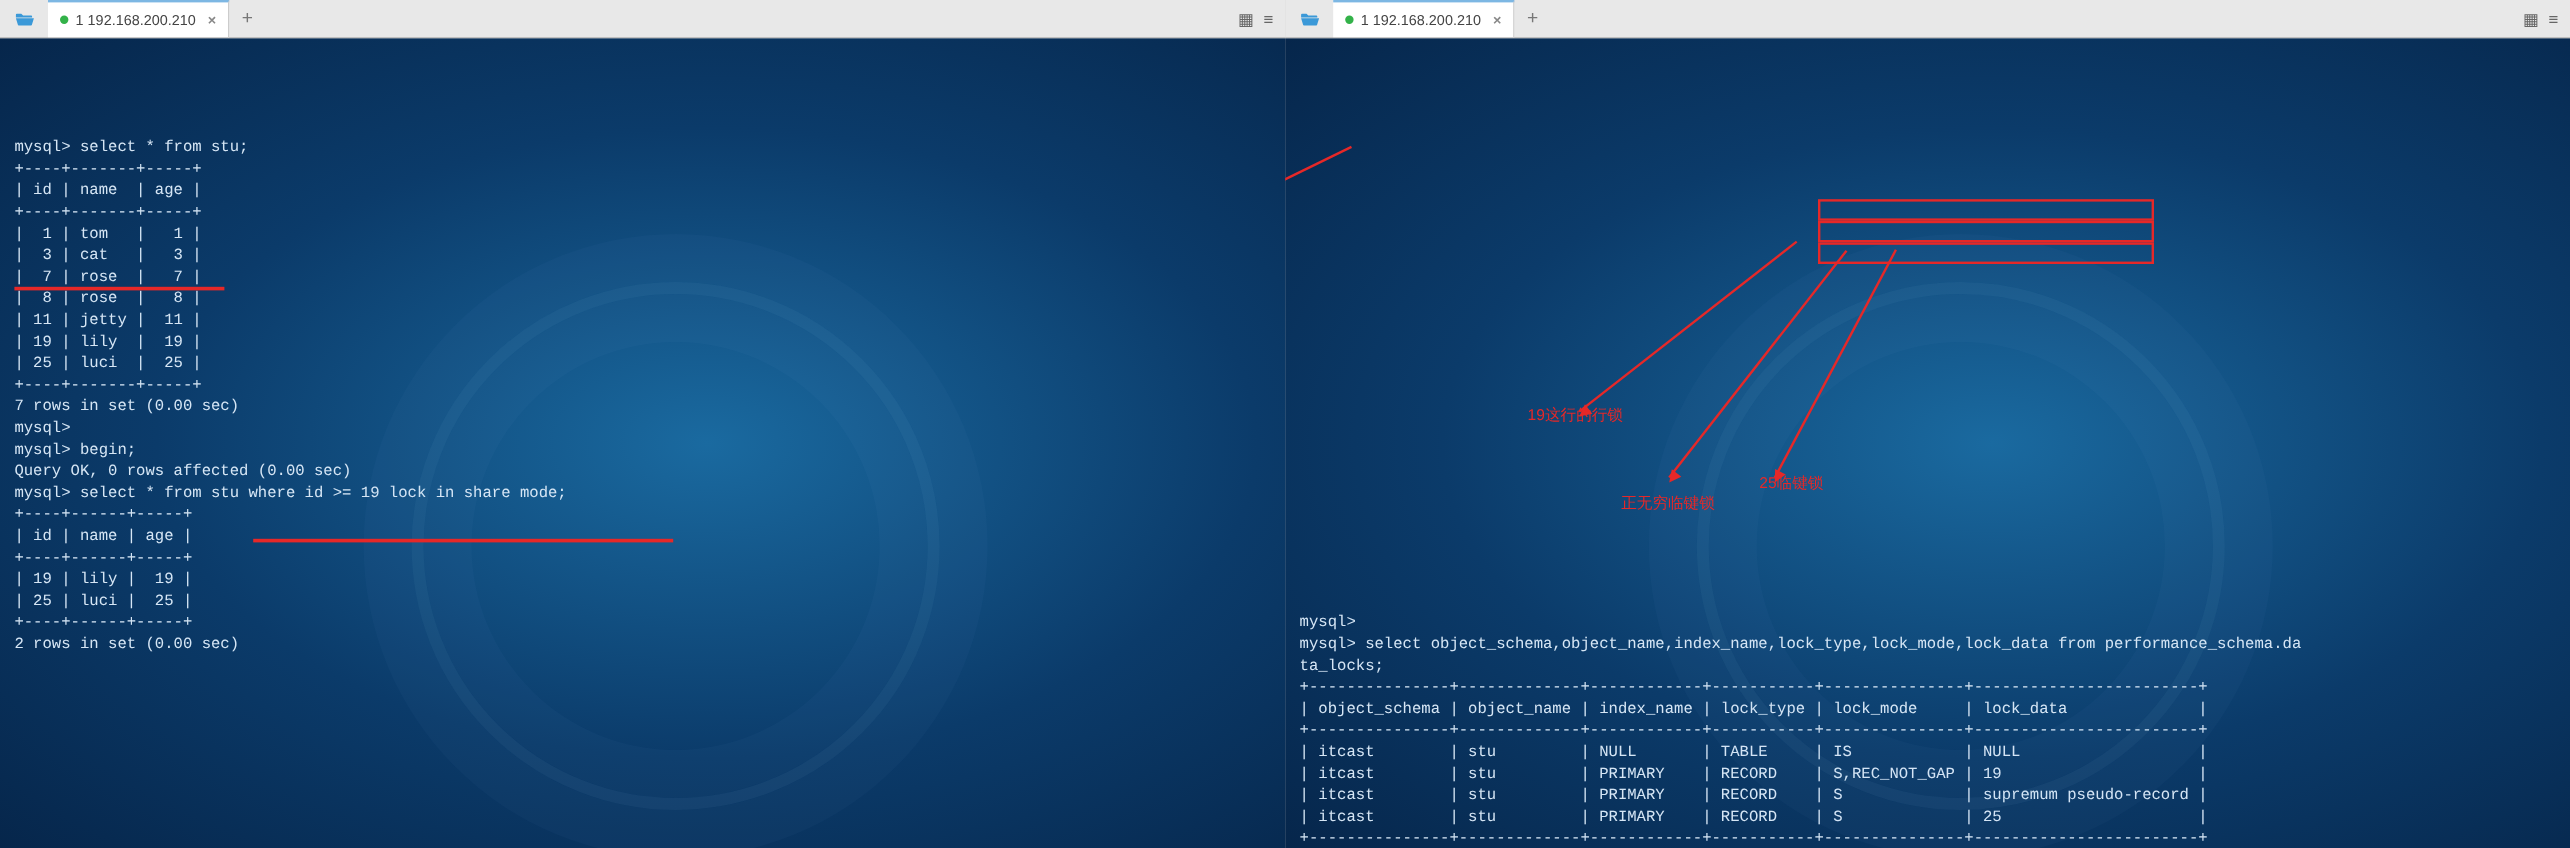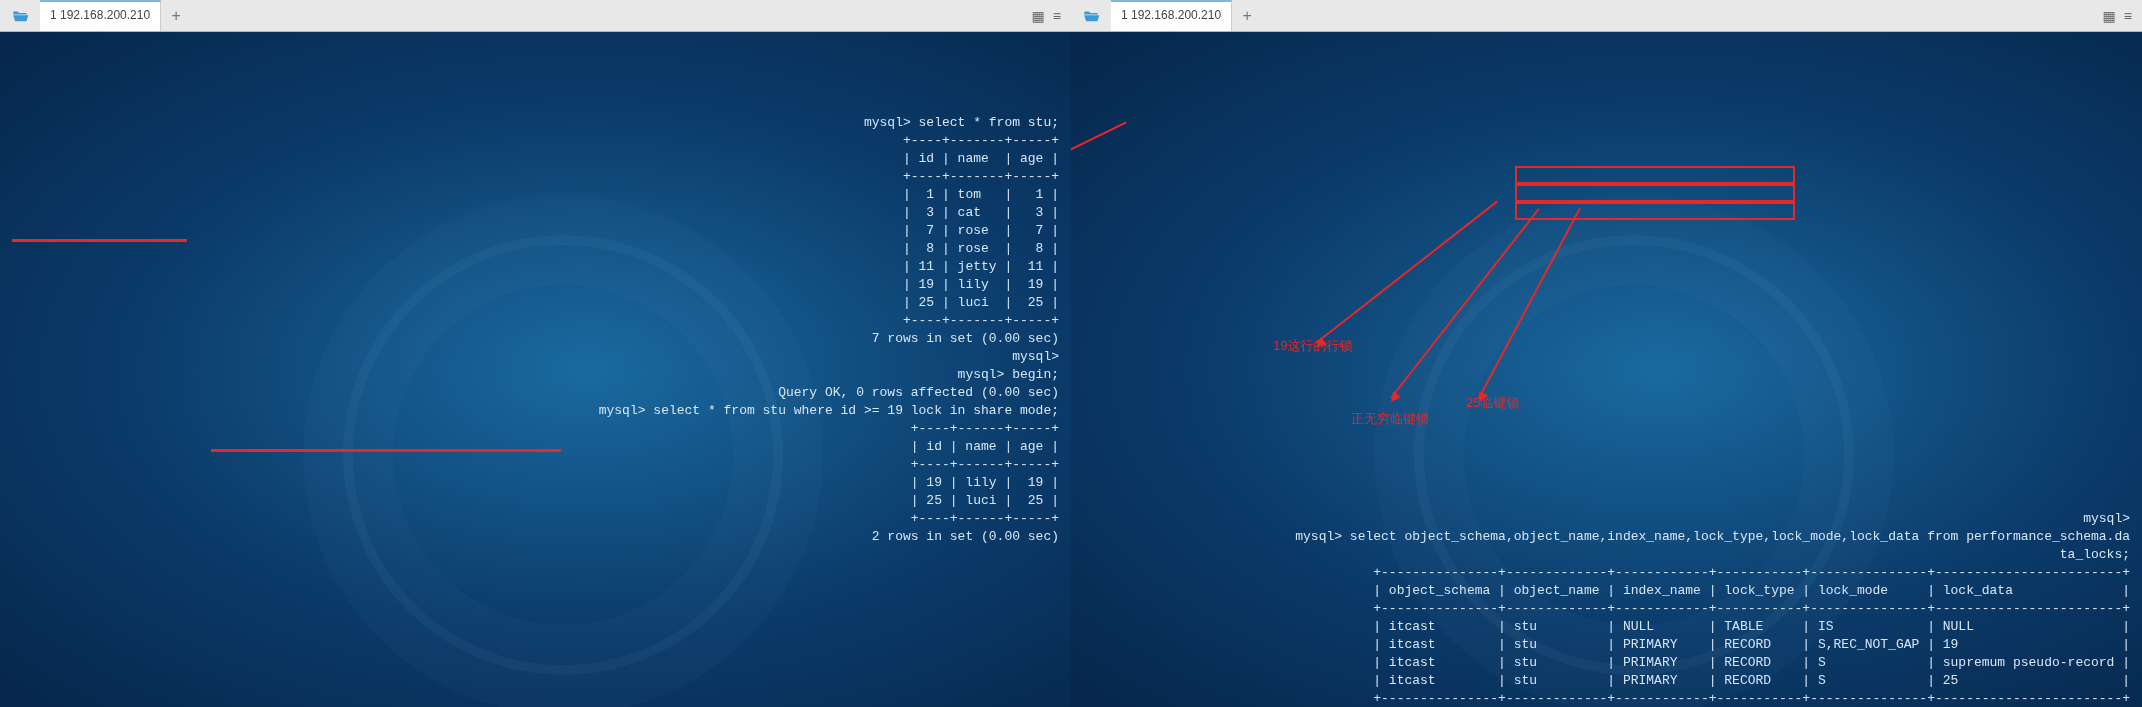--- a/index.html
+++ b/index.html
@@ -38,37 +38,35 @@
 }
 .tabbar .home-icon svg { width: 18px; height: 18px; fill: currentColor; }
 .tab {
   background: #fff;
   border-right: 1px solid #ccc;
   padding: 0 10px;
   display: flex;
   align-items: center;
   gap: 6px;
   border-top: 2px solid #7db7e3;
-  flex-direction: column;
 }
 .dot { width: 7px; height: 7px; border-radius: 50%; background: #33b249; }
 .tab-close { color: #888; font-weight: bold; cursor: pointer; margin-left: 4px; }
 .tab-new { width: 30px; display: flex; align-items: center; justify-content: center; color: #777; font-size: 16px; cursor: pointer; }
 .tabbar-right { margin-left: auto; display: flex; align-items: center; gap: 4px; padding-right: 8px; color: #666; }
 .tabbar-right span { cursor: pointer; font-size: 14px; padding: 2px; }
 .terminal {
   flex: 1;
   background: radial-gradient(ellipse at 55% 50%, #1a6aa0 0%, #0b3b6a 55%, #06264b 100%);
   color: #d6e6f5;
   padding: 10px 12px;
   white-space: pre;
   line-height: 18px;
   position: relative;
   overflow: hidden;
-  text-align: right;
 }
 .terminal::before {
   content: "";
   position: absolute;
   left: 32%; top: 30%;
   width: 420px; height: 420px;
   border: 10px solid rgba(150,200,240,0.08);
   border-radius: 50%;
   box-shadow: 0 0 0 40px rgba(150,200,240,0.03), inset 0 0 0 40px rgba(150,200,240,0.03);
   pointer-events: none;

